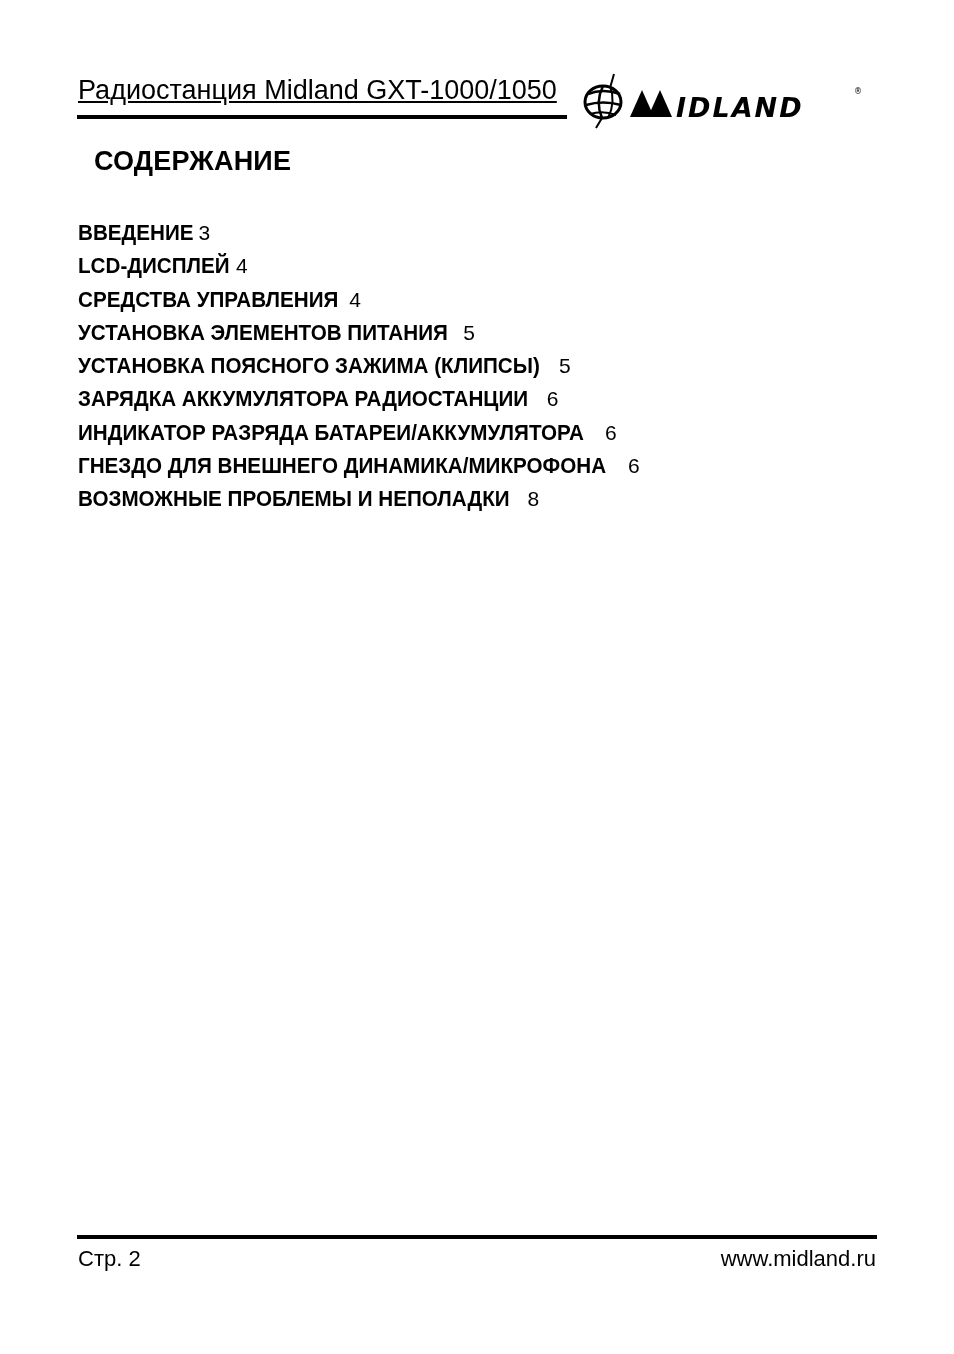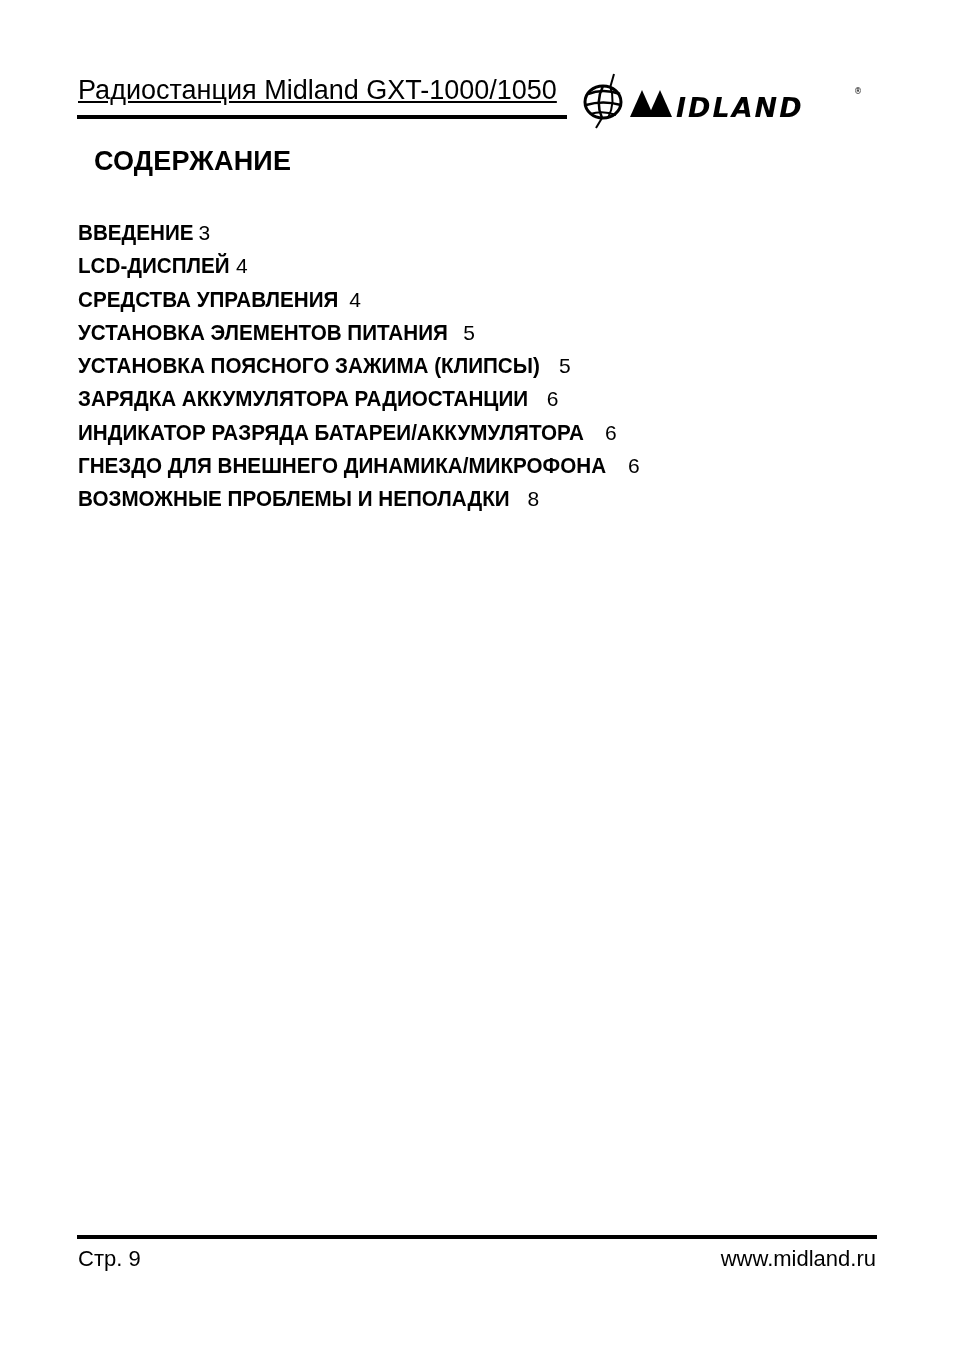--- a/index.html
+++ b/index.html
@@ -77,14 +77,14 @@
       <span class="toc-label">ГНЕЗДО ДЛЯ ВНЕШНЕГО ДИНАМИКА/МИКРОФОНА</span>
       <span class="toc-page">6</span>
     </div>
   <div class="toc-row">
       <span class="toc-label">ВОЗМОЖНЫЕ ПРОБЛЕМЫ И НЕПОЛАДКИ</span>
       <span class="toc-page">8</span>
     </div>
 </div>
 
 <div class="footer-rule"></div>
-<div class="footer-left">Стр.  9</div>
+<div class="footer-left">Стр.  2</div>
 <div class="footer-right">www.midland.ru</div>
 
 </body></html>

